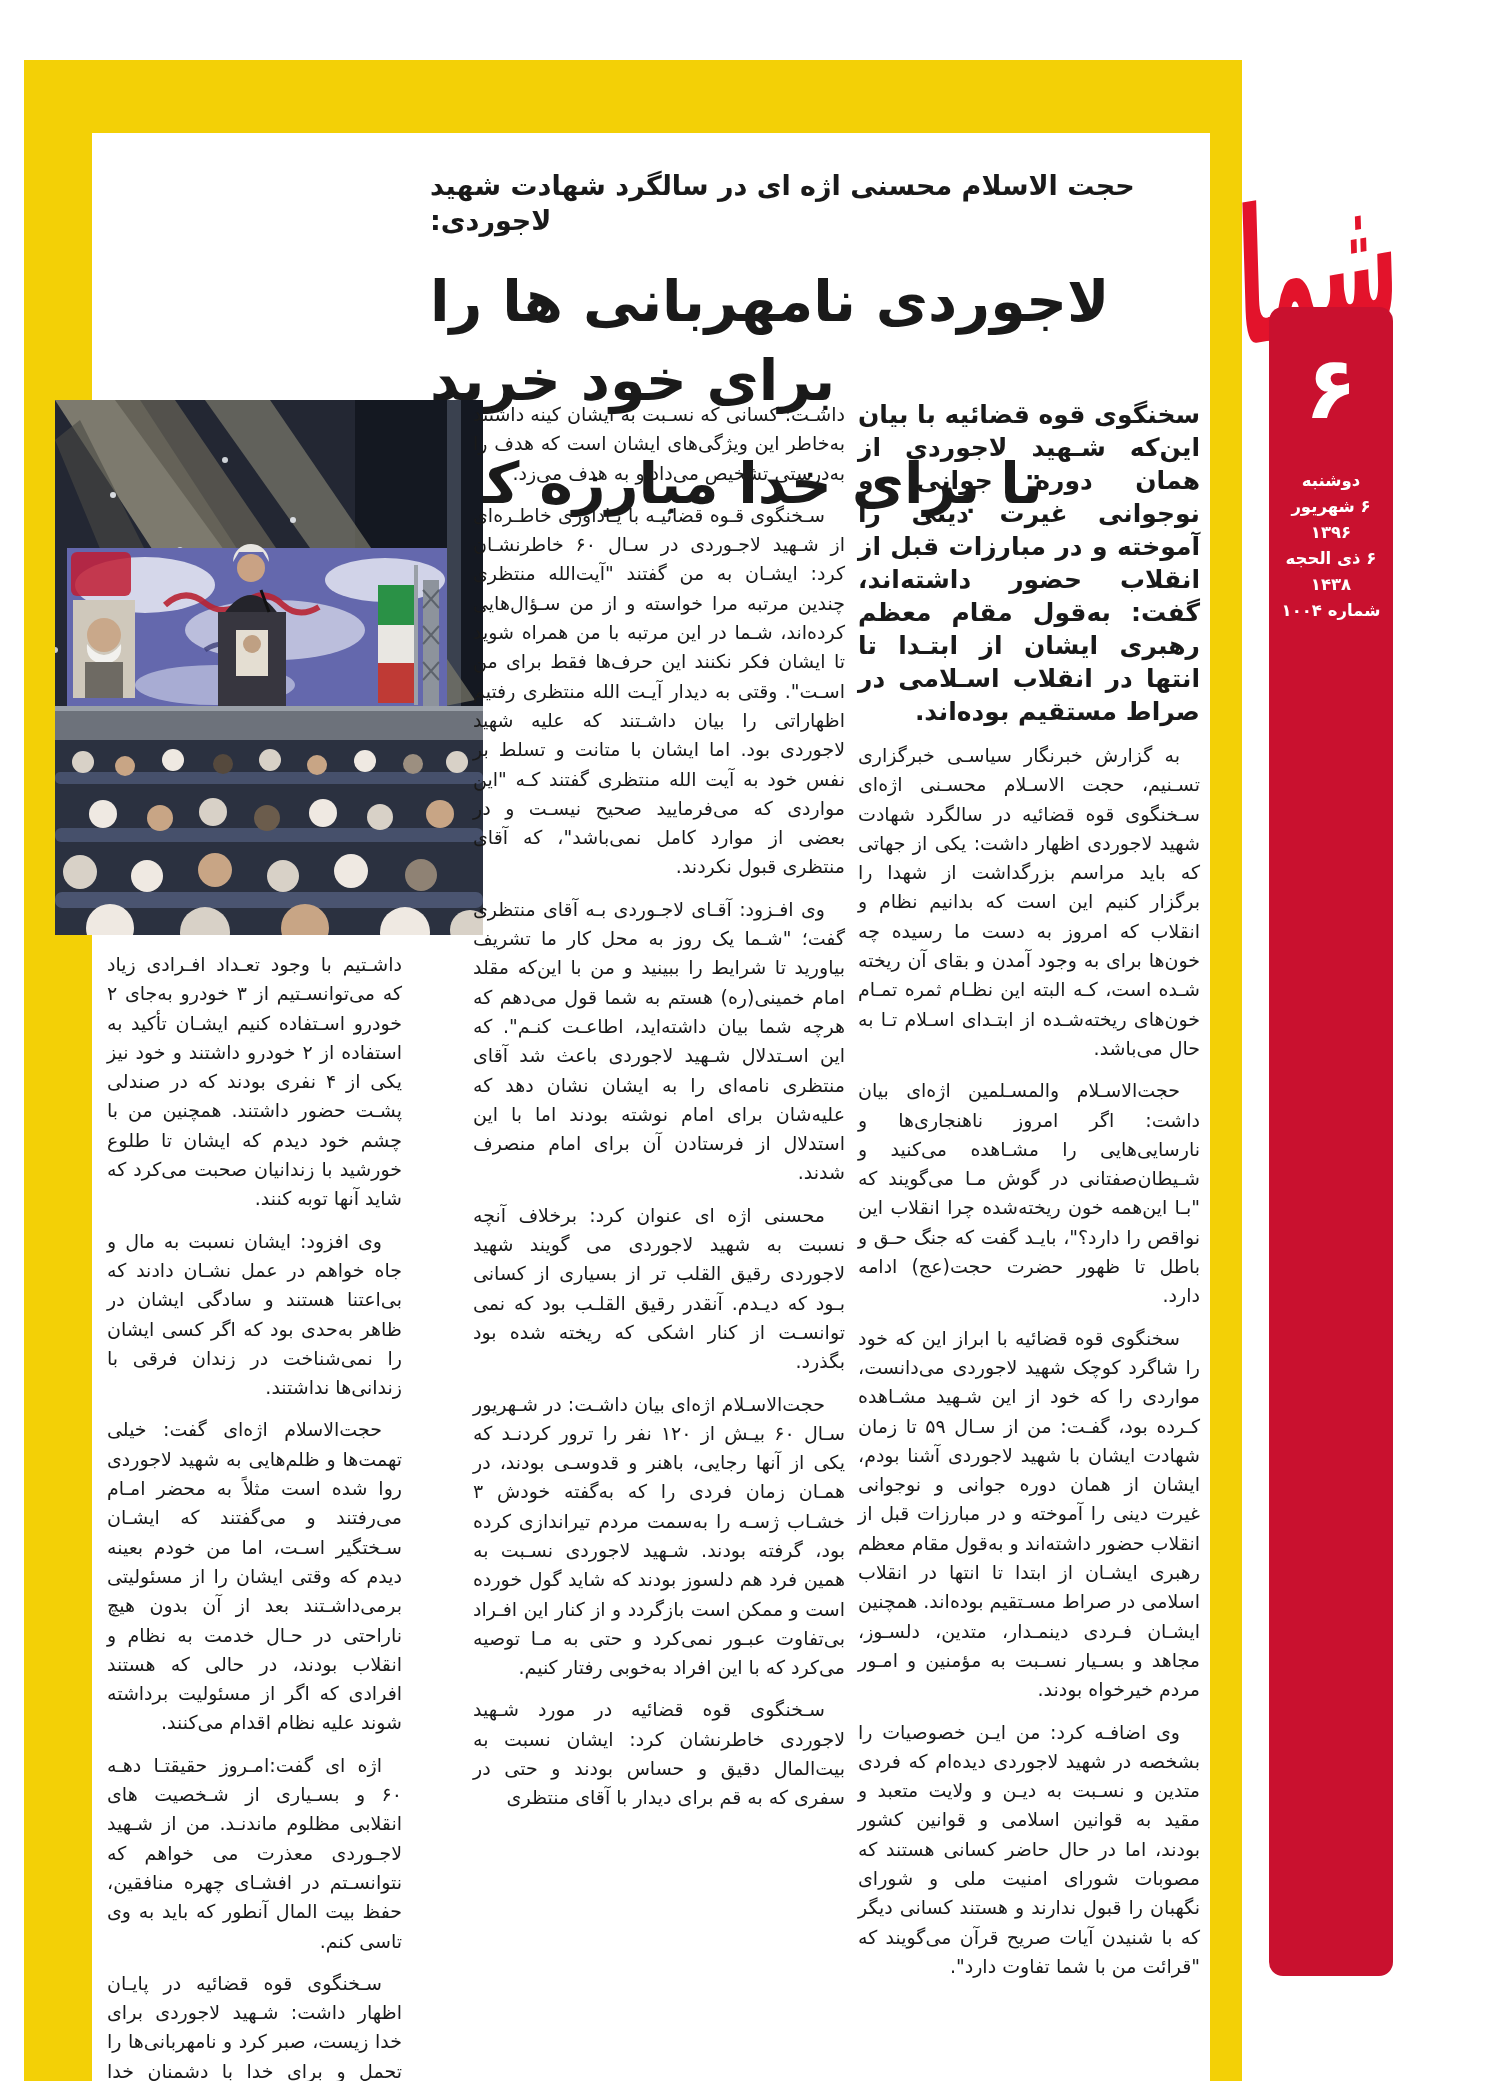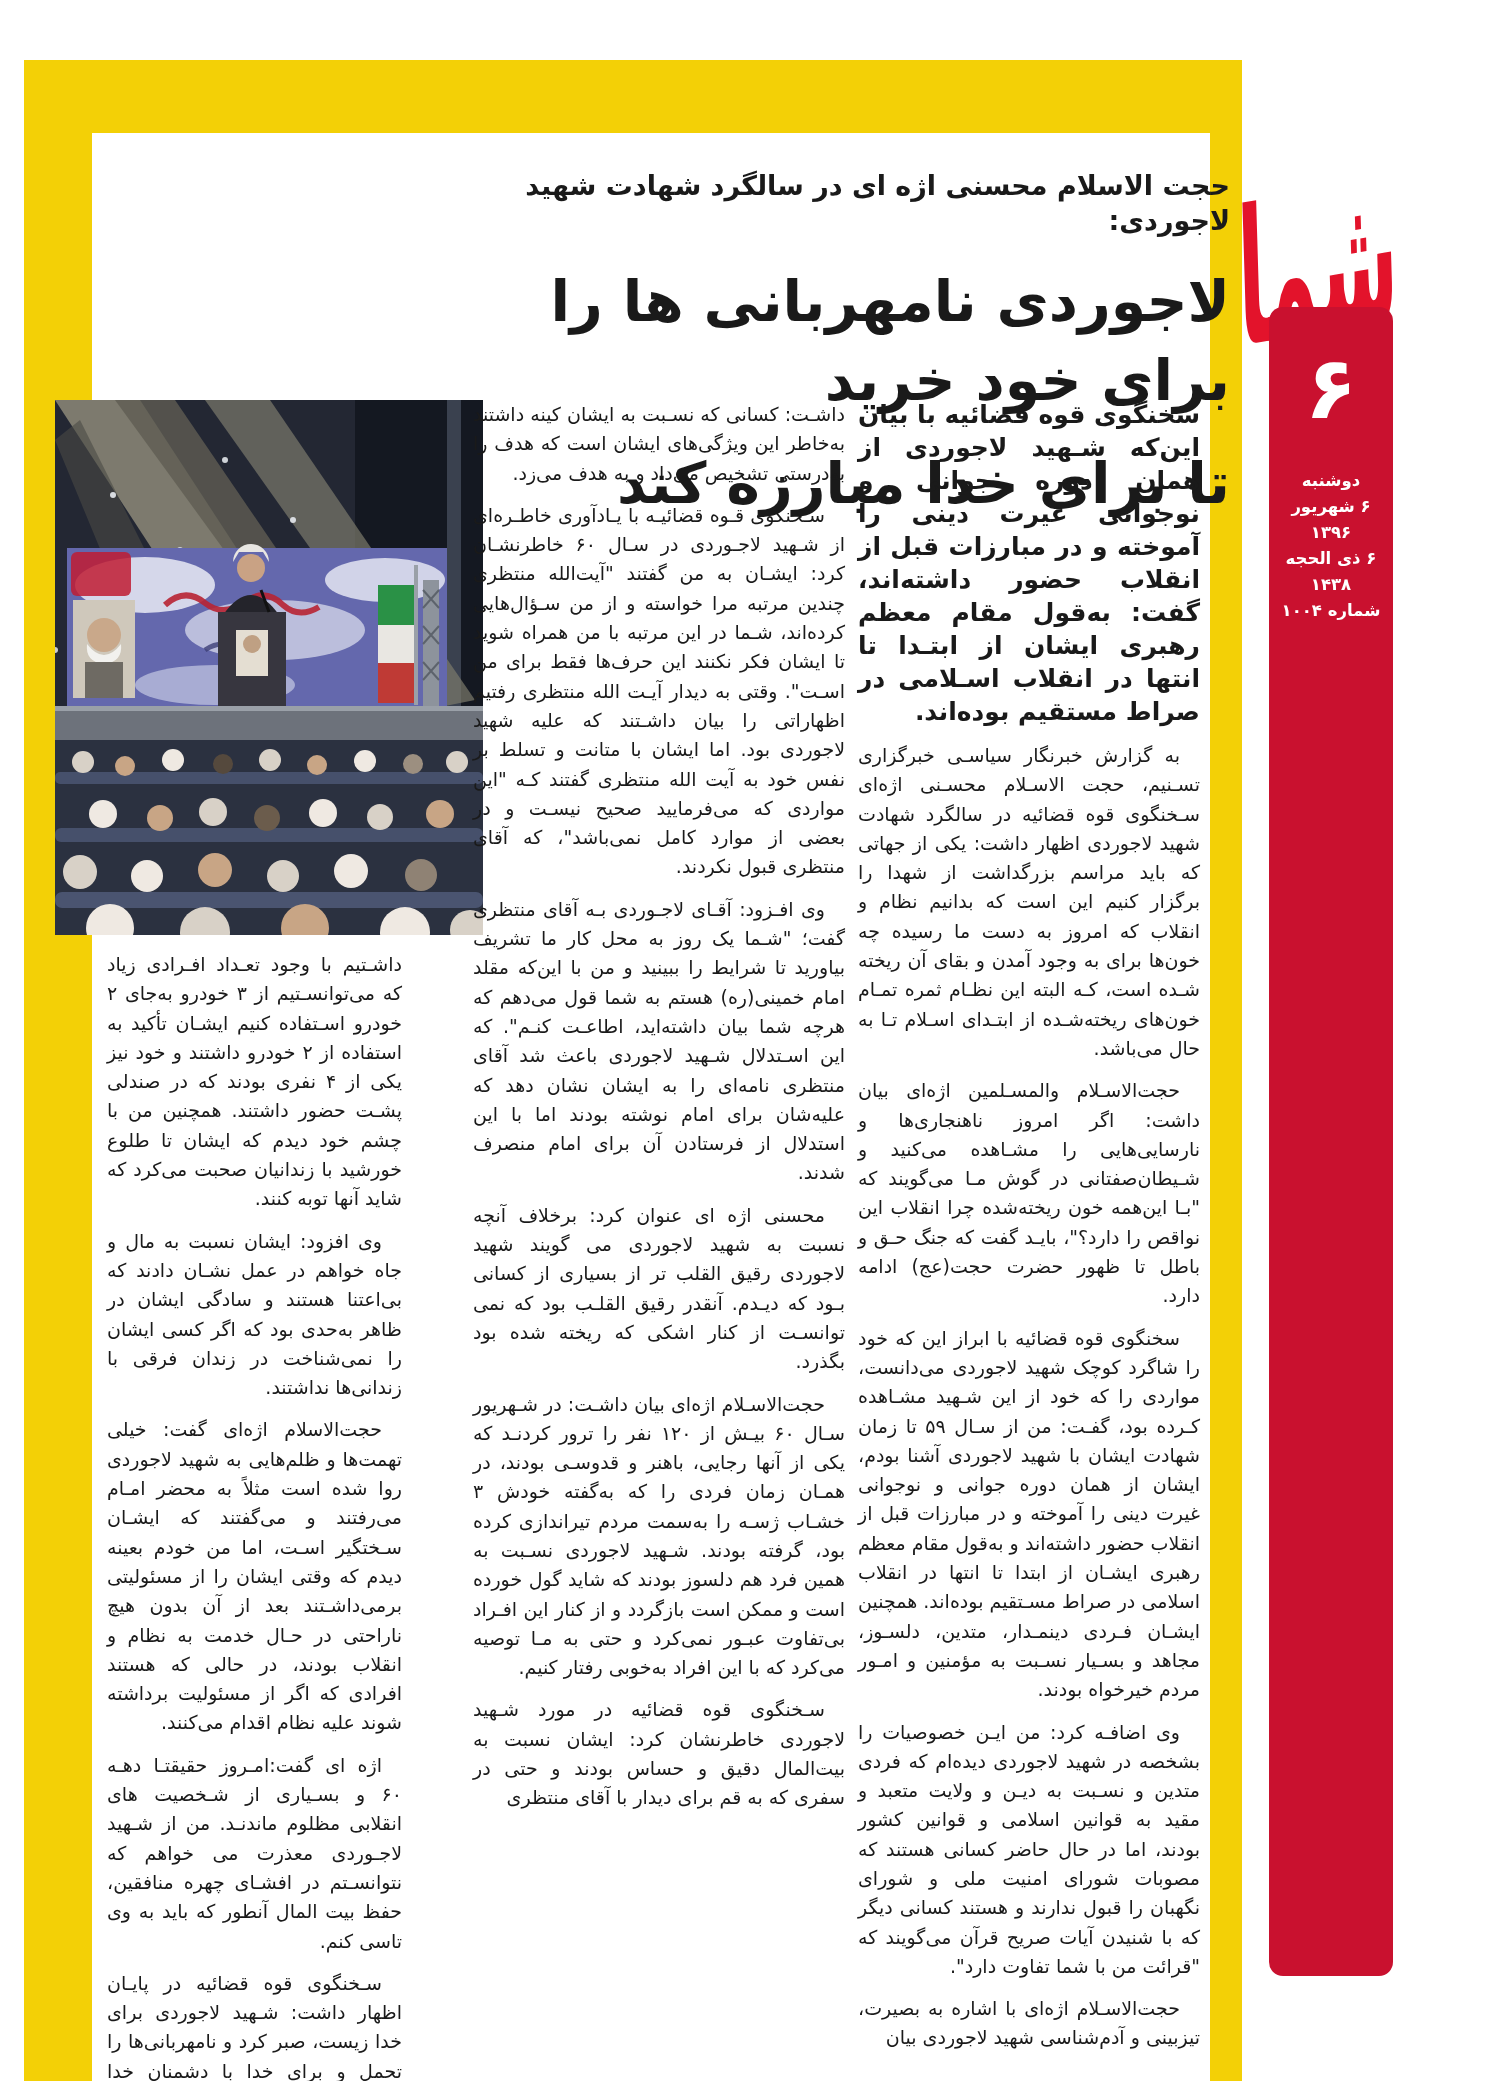--- a/index.html
+++ b/index.html
@@ -5,21 +5,21 @@
   html,body{margin:0;padding:0;background:#ffffff;}
   .page{position:relative;width:1500px;height:2081px;background:#ffffff;overflow:hidden;
         font-family:"DejaVu Sans",sans-serif;color:#1a1a1a;}
   
   .bar{position:absolute;background:#F3D006;}
   .bar-top{left:24px;top:60px;width:1218px;height:73px;}
   .bar-left{left:24px;top:60px;width:68px;height:2021px;}
   .bar-right{left:1210px;top:60px;width:32px;height:2021px;}
 
   
-  .headline{position:absolute;left:430px;top:168px;width:800px;text-align:right;direction:rtl;}
+  .headline{position:absolute;left:430px;top:168px;width:800px;text-align:left;direction:rtl;}
   .kicker{font-size:27px;font-weight:bold;line-height:1.3;}
   .title{font-size:57px;font-weight:bold;line-height:1.38;letter-spacing:-1px;margin-top:24px;}
 
   
   .logo{position:absolute;left:1256px;top:88px;width:150px;height:215px;color:#E3132B;
         font-size:96px;font-weight:bold;direction:rtl;text-align:center;
         transform:scale(0.82,1.95) rotate(-4deg);transform-origin:center top;line-height:1.9;}
   .issue-panel{position:absolute;left:1269px;top:307px;width:124px;height:1669px;
         background:#C9112F;border-radius:14px;color:#ffffff;direction:rtl;text-align:center;}
   .issue-number{margin-top:34px;font-size:86px;font-weight:bold;line-height:1.1;}
@@ -153,21 +153,20 @@
       <circle cx="350" cy="532" r="25" fill="#efe9e2"></circle>
     <circle cx="415" cy="530" r="20" fill="#d8d1c7"></circle>
   </svg>
 
   <div class="col col-right">
     <p class="lead">سخنگوی قوه قضائیه با بیان این‌که شـهید لاجوردی از همان دوره جوانی و نوجوانی غیرت دینی را آموخته و در مبارزات قبل از انقلاب حضور داشته‌اند، گفت: به‌قول مقام معظم رهبری ایشان از ابتـدا تا انتها در انقلاب اسـلامی در صراط مستقیم بوده‌اند.</p>
     <p class="ind">به گزارش خبرنگار سیاسـی خبرگزاری تسـنیم، حجت الاسـلام محسـنی اژه‌ای سـخنگوی قوه قضائیه در سالگرد شهادت شهید لاجوردی اظهار داشت: یکی از جهاتی که باید مراسم بزرگداشت از شهدا را برگزار کنیم این است که بدانیم نظام و انقلاب که امروز به دست ما رسیده چه خون‌ها برای به وجود آمدن و بقای آن ریخته شـده است، کـه البته این نظـام ثمره تمـام خون‌های ریخته‌شـده از ابتـدای اسـلام تـا به حال می‌باشد.</p>
     <p class="ind">حجت‌الاسـلام والمسـلمین اژه‌ای بیان داشت: اگر امروز ناهنجاری‌ها و نارسایی‌هایی را مشـاهده می‌کنید و شـیطان‌صفتانی در گوش مـا می‌گویند که "بـا این‌همه خون ریخته‌شده چرا انقلاب این نواقص را دارد؟"، بایـد گفت که جنگ حـق و باطل تا ظهور حضرت حجت(عج) ادامه دارد.</p>
     <p class="ind">سخنگوی قوه قضائیه با ابراز این که خود را شاگرد کوچک شهید لاجوردی می‌دانست، مواردی را که خود از این شـهید مشـاهده کـرده بود، گفـت: من از سـال ۵۹ تا زمان شهادت ایشان با شهید لاجوردی آشنا بودم، ایشان از همان دوره جوانی و نوجوانی غیرت دینی را آموخته و در مبارزات قبل از انقلاب حضور داشته‌اند و به‌قول مقام معظم رهبری ایشـان از ابتدا تا انتها در انقلاب اسلامی در صراط مسـتقیم بوده‌اند. همچنین ایشـان فـردی دینمـدار، متدین، دلسـوز، مجاهد و بسـیار نسـبت به مؤمنین و امـور مردم خیرخواه بودند.</p>
     <p class="ind">وی اضافـه کرد: من ایـن خصوصیات را بشخصه در شهید لاجوردی دیده‌ام که فردی متدین و نسـبت به دیـن و ولایت متعبد و مقید به قوانین اسلامی و قوانین کشور بودند، اما در حال حاضر کسانی هستند که مصوبات شورای امنیت ملی و شورای نگهبان را قبول ندارند و هستند کسانی دیگر که با شنیدن آیات صریح قرآن می‌گویند که "قرائت من با شما تفاوت دارد".</p>
-    <p class="ind">حجت‌الاسـلام اژه‌ای با اشاره به بصیرت، تیزبینی و آدم‌شناسی شهید لاجوردی بیان</p>
   </div>
 
   <div class="col col-mid">
     <p>داشـت: کسانی که نسـبت به ایشان کینه داشتند به‌خاطر این ویژگی‌های ایشان است که هدف را به‌درستی تشخیص می‌داد و به هدف می‌زد.</p>
     <p class="ind">سـخنگوی قـوه قضائیـه با یـادآوری خاطـره‌ای از شـهید لاجـوردی در سـال ۶۰ خاطرنشـان کرد: ایشـان به من گفتند "آیت‌الله منتظری چندین مرتبه مرا خواسته و از من سـؤال‌هایی کرده‌اند، شـما در این مرتبه با من همراه شوید تا ایشان فکر نکنند این حرف‌ها فقط برای من اسـت". وقتی به دیدار آیـت الله منتظری رفتیم اظهاراتی را بیان داشـتند که علیه شهید لاجوردی بود. اما ایشان با متانت و تسلط بر نفس خود به آیت الله منتظری گفتند کـه "این مواردی که می‌فرمایید صحیح نیسـت و در بعضی از موارد کامل نمی‌باشد"، که آقای منتظری قبول نکردند.</p>
     <p class="ind">وی افـزود: آقـای لاجـوردی بـه آقای منتظری گفت؛ "شـما یک روز به محل کار ما تشریف بیاورید تا شرایط را ببینید و من با این‌که مقلد امام خمینی(ره) هستم به شما قول می‌دهم که هرچه شما بیان داشته‌اید، اطاعـت کنـم". که این اسـتدلال شـهید لاجوردی باعث شد آقای منتظری نامه‌ای را به ایشان نشان دهد که علیه‌شان برای امام نوشته بودند اما با این استدلال از فرستادن آن برای امام منصرف شدند.</p>
     <p class="ind">محسنی اژه ای عنوان کرد: برخلاف آنچه نسبت به شهید لاجوردی می گویند شهید لاجوردی رقیق القلب تر از بسیاری از کسانی بـود که دیـدم. آنقدر رقیق القلـب بود که نمی توانسـت از کنار اشکی که ریخته شده بود بگذرد.</p>
     <p class="ind">حجت‌الاسـلام اژه‌ای بیان داشـت: در شـهریور سـال ۶۰ بیـش از ۱۲۰ نفر را ترور کردنـد که یکی از آنها رجایی، باهنر و قدوسـی بودند، در همـان زمان فردی را که به‌گفته خودش ۳ خشـاب ژسـه را به‌سمت مردم تیراندازی کرده بود، گرفته بودند. شـهید لاجوردی نسـبت به همین فرد هم دلسوز بودند که شاید گول خورده است و ممکن است بازگردد و از کنار این افـراد بی‌تفاوت عبـور نمی‌کرد و حتی به مـا توصیه می‌کرد که با این افراد به‌خوبی رفتار کنیم.</p>
     <p class="ind">سـخنگوی قوه قضائیه در مورد شـهید لاجوردی خاطرنشان کرد: ایشان نسبت به بیت‌المال دقیق و حساس بودند و حتی در سفری که به قم برای دیدار با آقای منتظری</p>
   </div>

